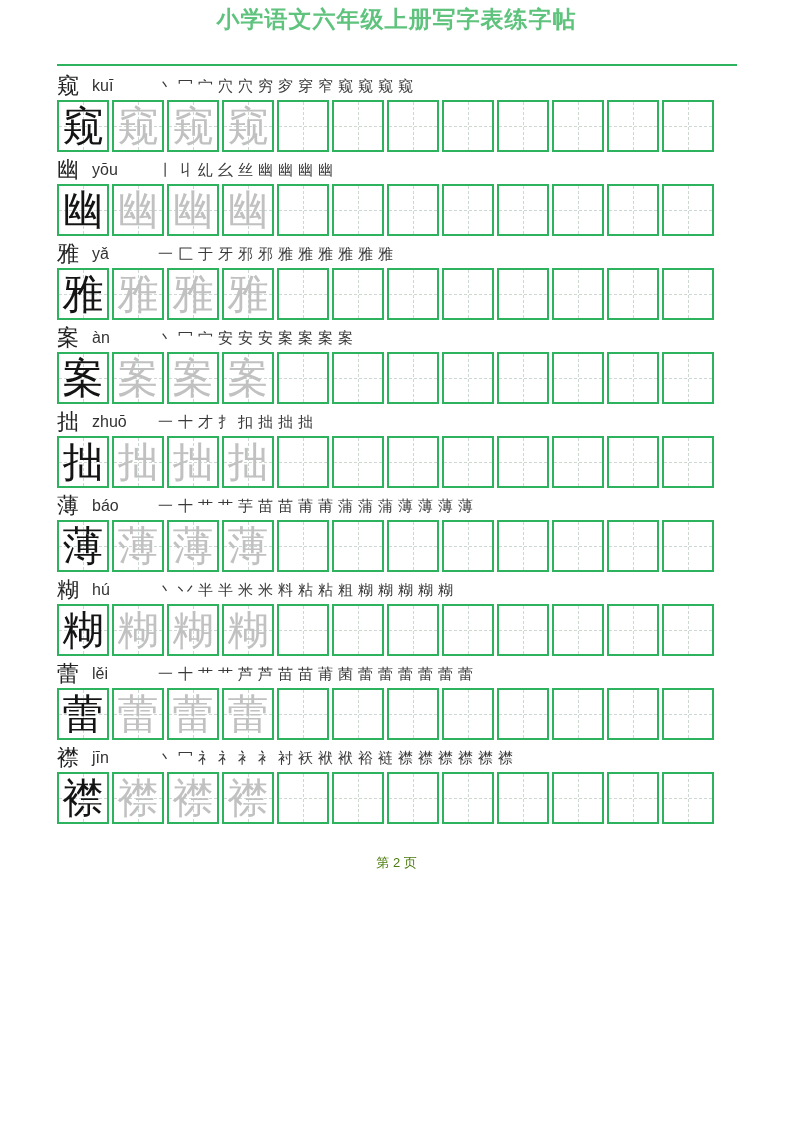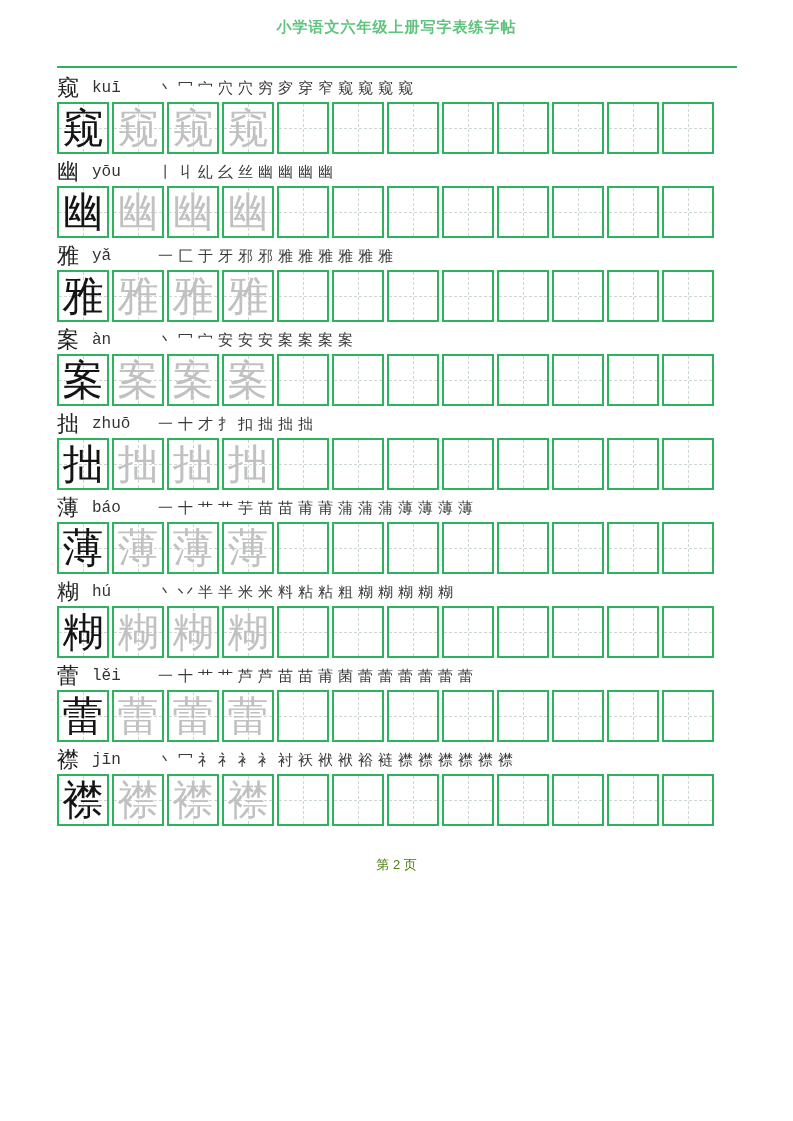--- a/index.html
+++ b/index.html
@@ -10,41 +10,41 @@
     --trace:#c1c1c1;
   }
   html,body{margin:0;padding:0;}
   body{
     width:793px;height:1121px;background:#ffffff;
     font-family:"Liberation Sans", sans-serif;
     overflow:hidden;position:relative;
   }
   .page{width:793px;height:1121px;}
   .title{
-    margin:18px;text-align:center;
-    font-size:15px;font-weight:bold;letter-spacing:1px;
+    margin:4px;text-align:center;
+    font-size:23px;font-weight:bold;letter-spacing:1px;
     color:var(--title-green);
     font-family:"Liberation Sans", sans-serif;
   }
   .separator{
     margin:29px 56px 0 57px;height:0;
     border-top:2px solid var(--grid-green);
   }
   .rows{margin-left:57px;width:680px;padding-top:2px;}
   .row{margin:0;}
   .row-header{
     height:27px;margin-top:4px;display:flex;align-items:center;
   }
   .hchar{
     font-family:"DejaVu Serif", serif;
     font-size:22px;color:#222222;line-height:27px;
   }
   .hpinyin{
     margin-left:13px;font-size:16px;color:#333333;
-    font-family:Liberation Mono, monospace;min-width:44px;
+    font-family:Liberation Sans, sans-serif;min-width:44px;
   }
   .hstrokes{
     margin-left:22px;display:flex;gap:5px;align-items:center;
   }
   .stroke{
     font-family:"DejaVu Serif", serif;
     font-size:15px;color:#3a3a3a;line-height:22px;
   }
   .grid{display:flex;gap:3px;margin-top:1px;}
   .cell{

